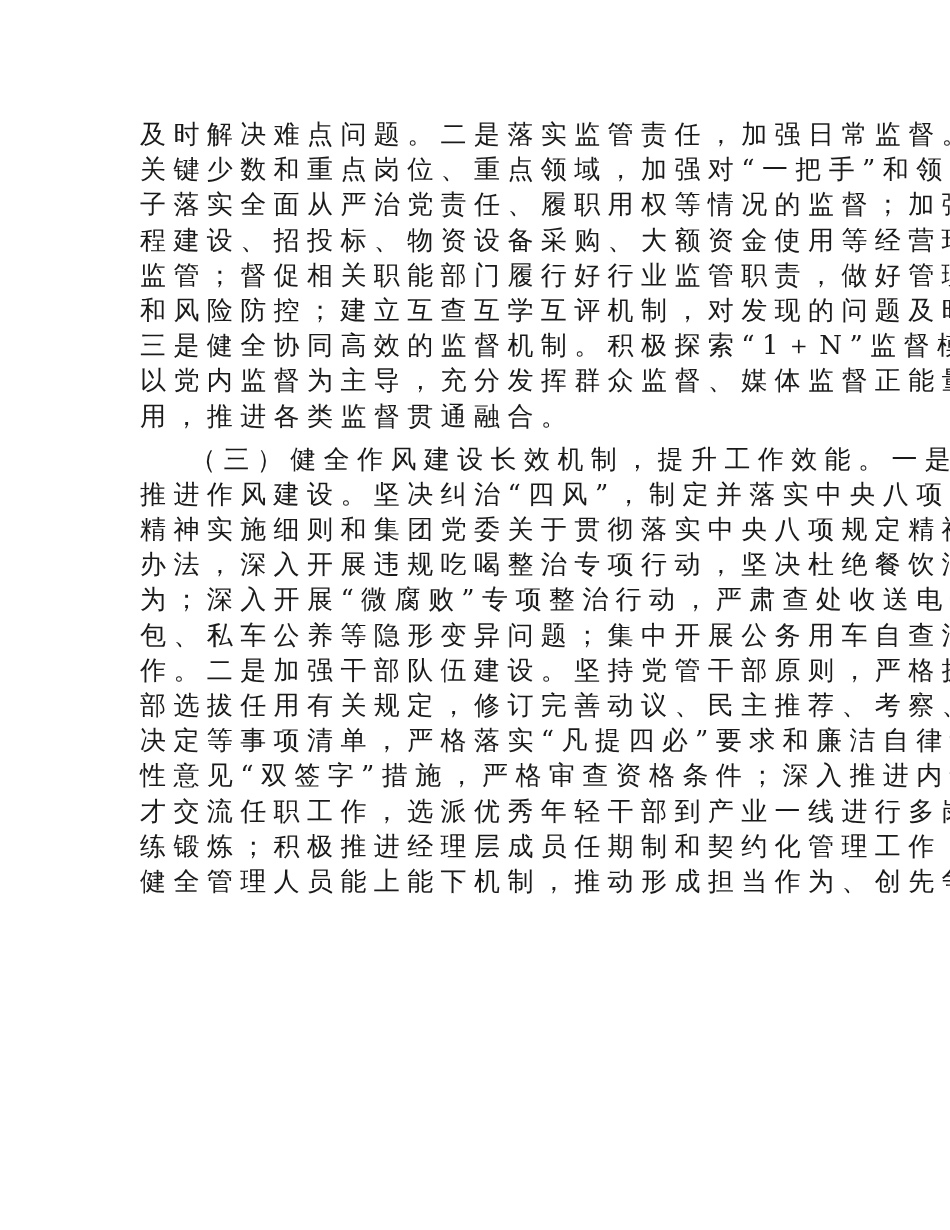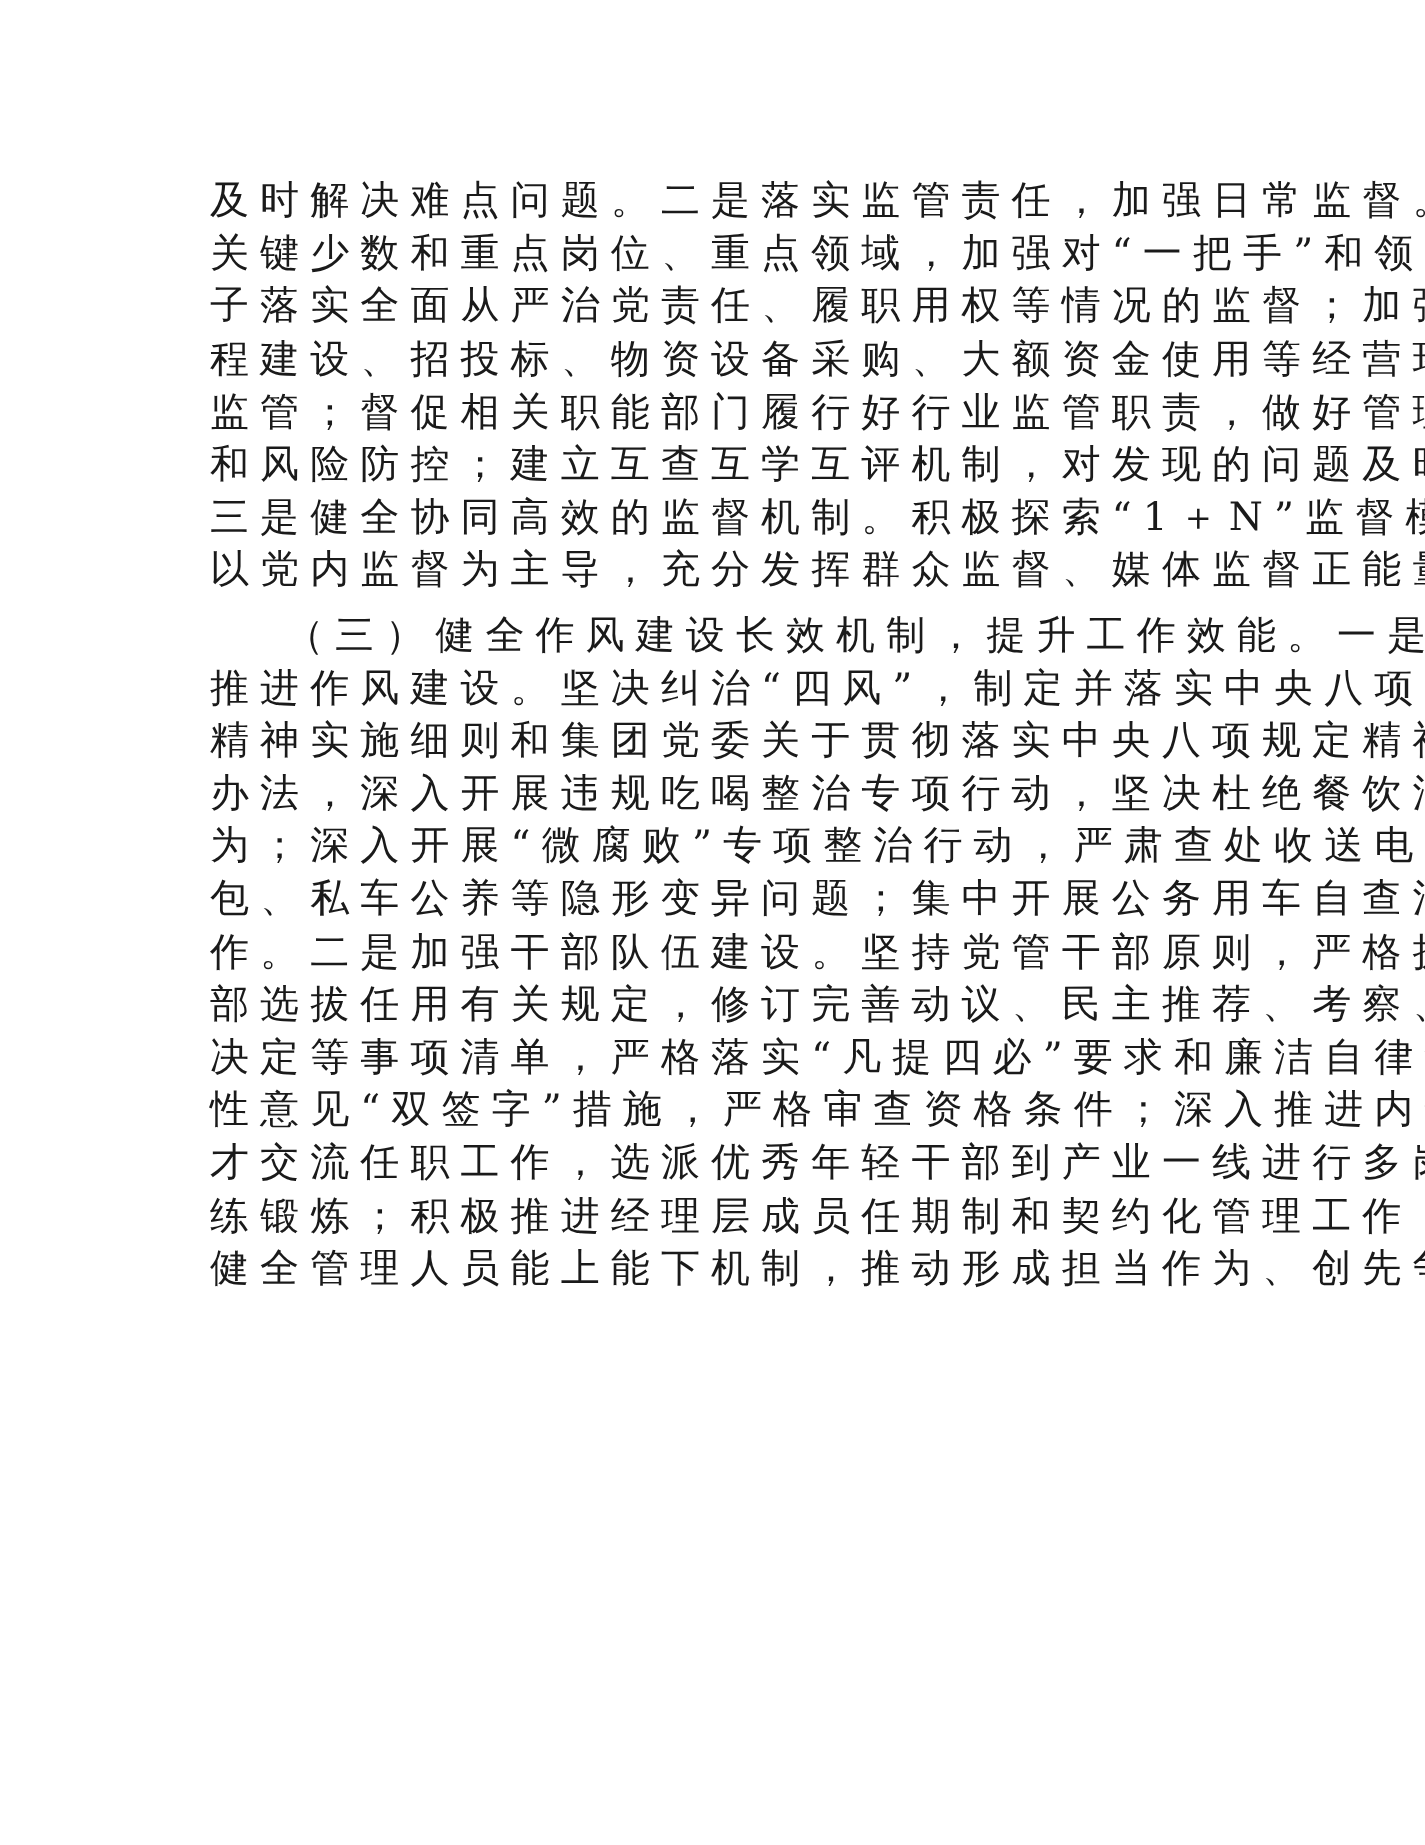--- a/index.html
+++ b/index.html
@@ -42,20 +42,21 @@
 <div class="page">
   <div>
     <span class="line">及时解决难点问题。二是落实监管责任，加强日常监督。紧盯</span>
     <span class="line">关键少数和重点岗位、重点领域，加强对“一把手”和领导班</span>
     <span class="line">子落实全面从严治党责任、履职用权等情况的监督；加强对工</span>
     <span class="line">程建设、招投标、物资设备采购、大额资金使用等经营环节的</span>
     <span class="line">监管；督促相关职能部门履行好行业监管职责，做好管理干预</span>
     <span class="line">和风险防控；建立互查互学互评机制，对发现的问题及时整改。</span>
     <span class="line">三是健全协同高效的监督机制。积极探索“1＋N”监督模式，</span>
     <span class="line">以党内监督为主导，充分发挥群众监督、媒体监督正能量的作</span>
+    <span class="line">用，推进各类监督贯通融合。</span>
   </div>
   <div class="gap"></div>
   <div>
     <span class="line indent">（三）健全作风建设长效机制，提升工作效能。一是持续</span>
     <span class="line">推进作风建设。坚决纠治“四风”，制定并落实中央八项规定</span>
     <span class="line">精神实施细则和集团党委关于贯彻落实中央八项规定精神实施</span>
     <span class="line">办法，深入开展违规吃喝整治专项行动，坚决杜绝餐饮浪费行</span>
     <span class="line">为；深入开展“微腐败”专项整治行动，严肃查处收送电子红</span>
     <span class="line">包、私车公养等隐形变异问题；集中开展公务用车自查清理工</span>
     <span class="line">作。二是加强干部队伍建设。坚持党管干部原则，严格执行干</span>

